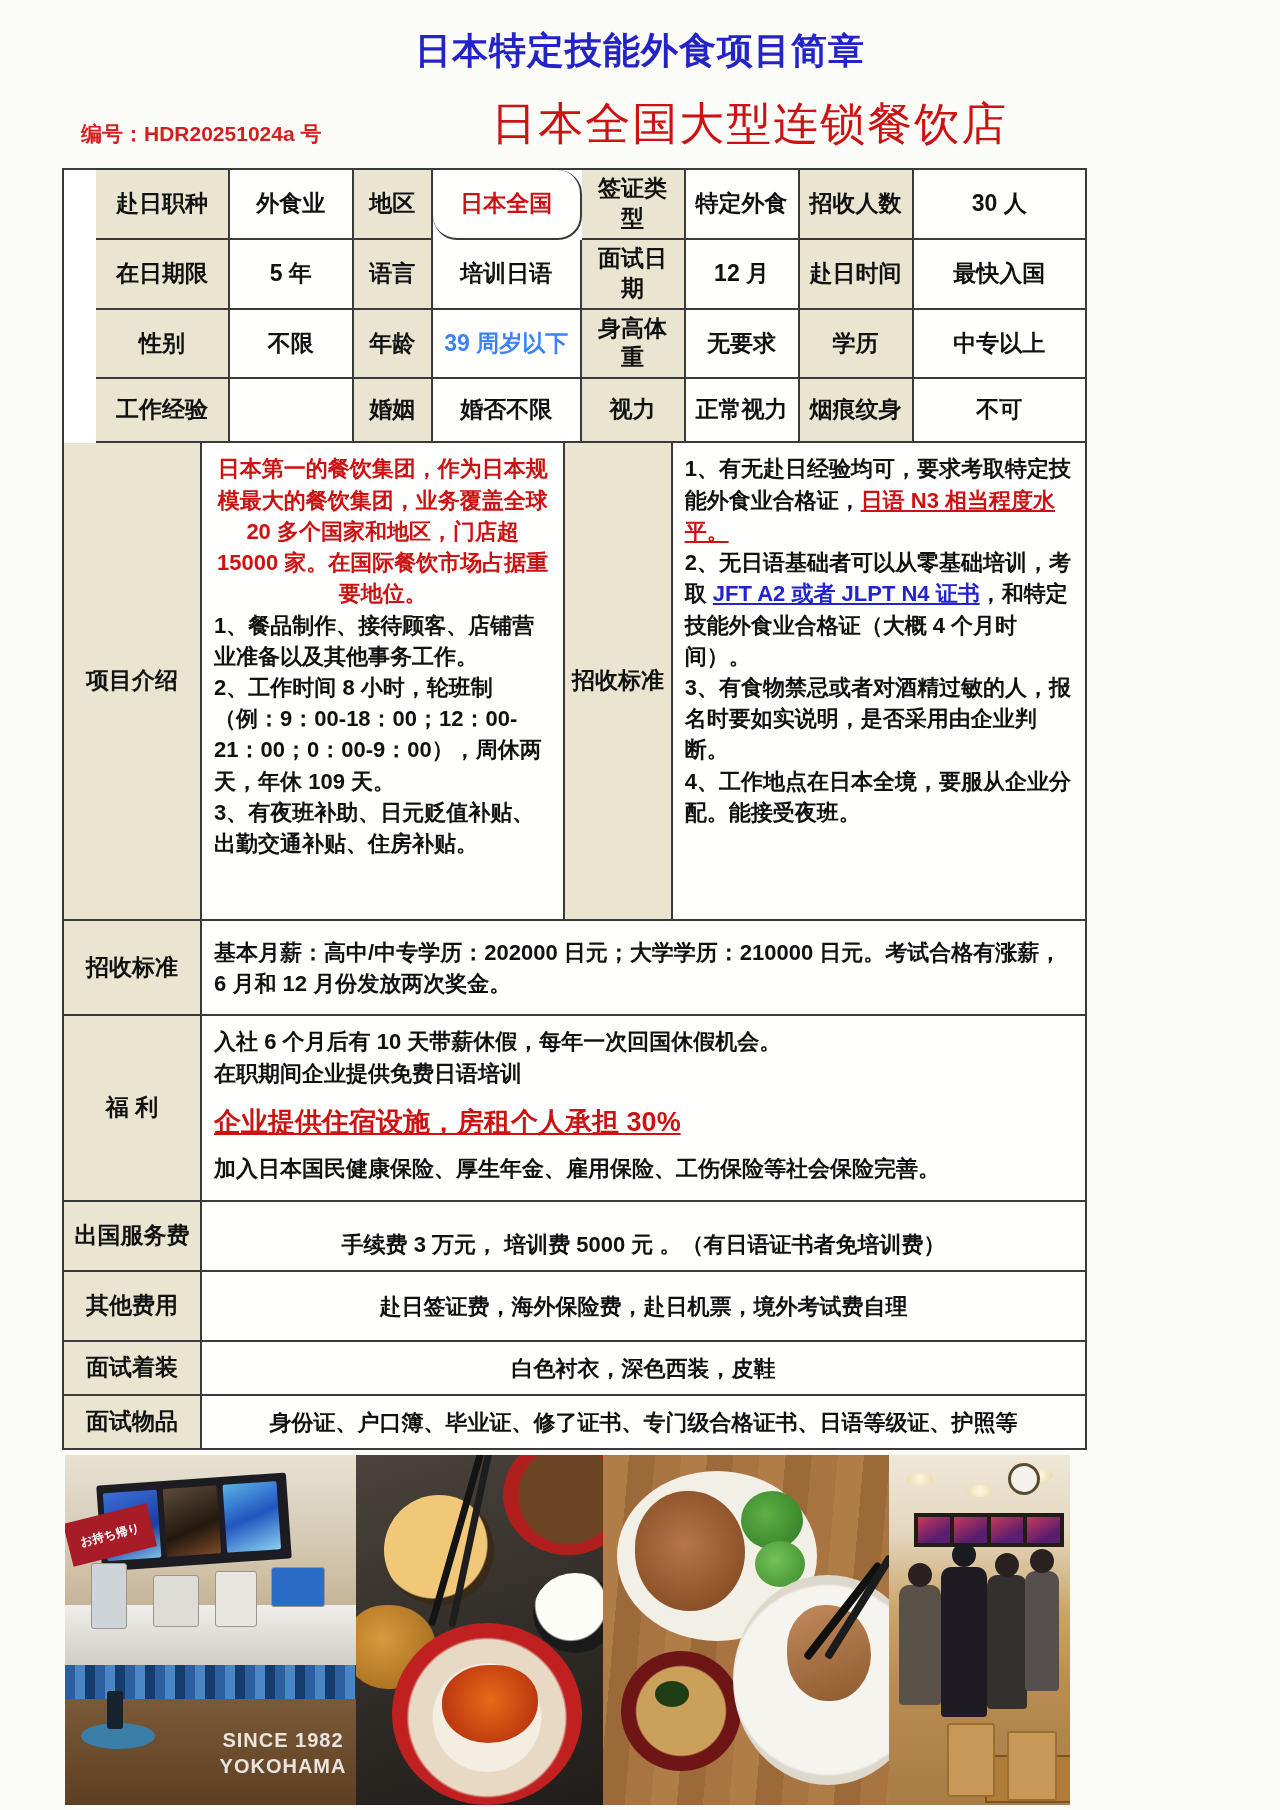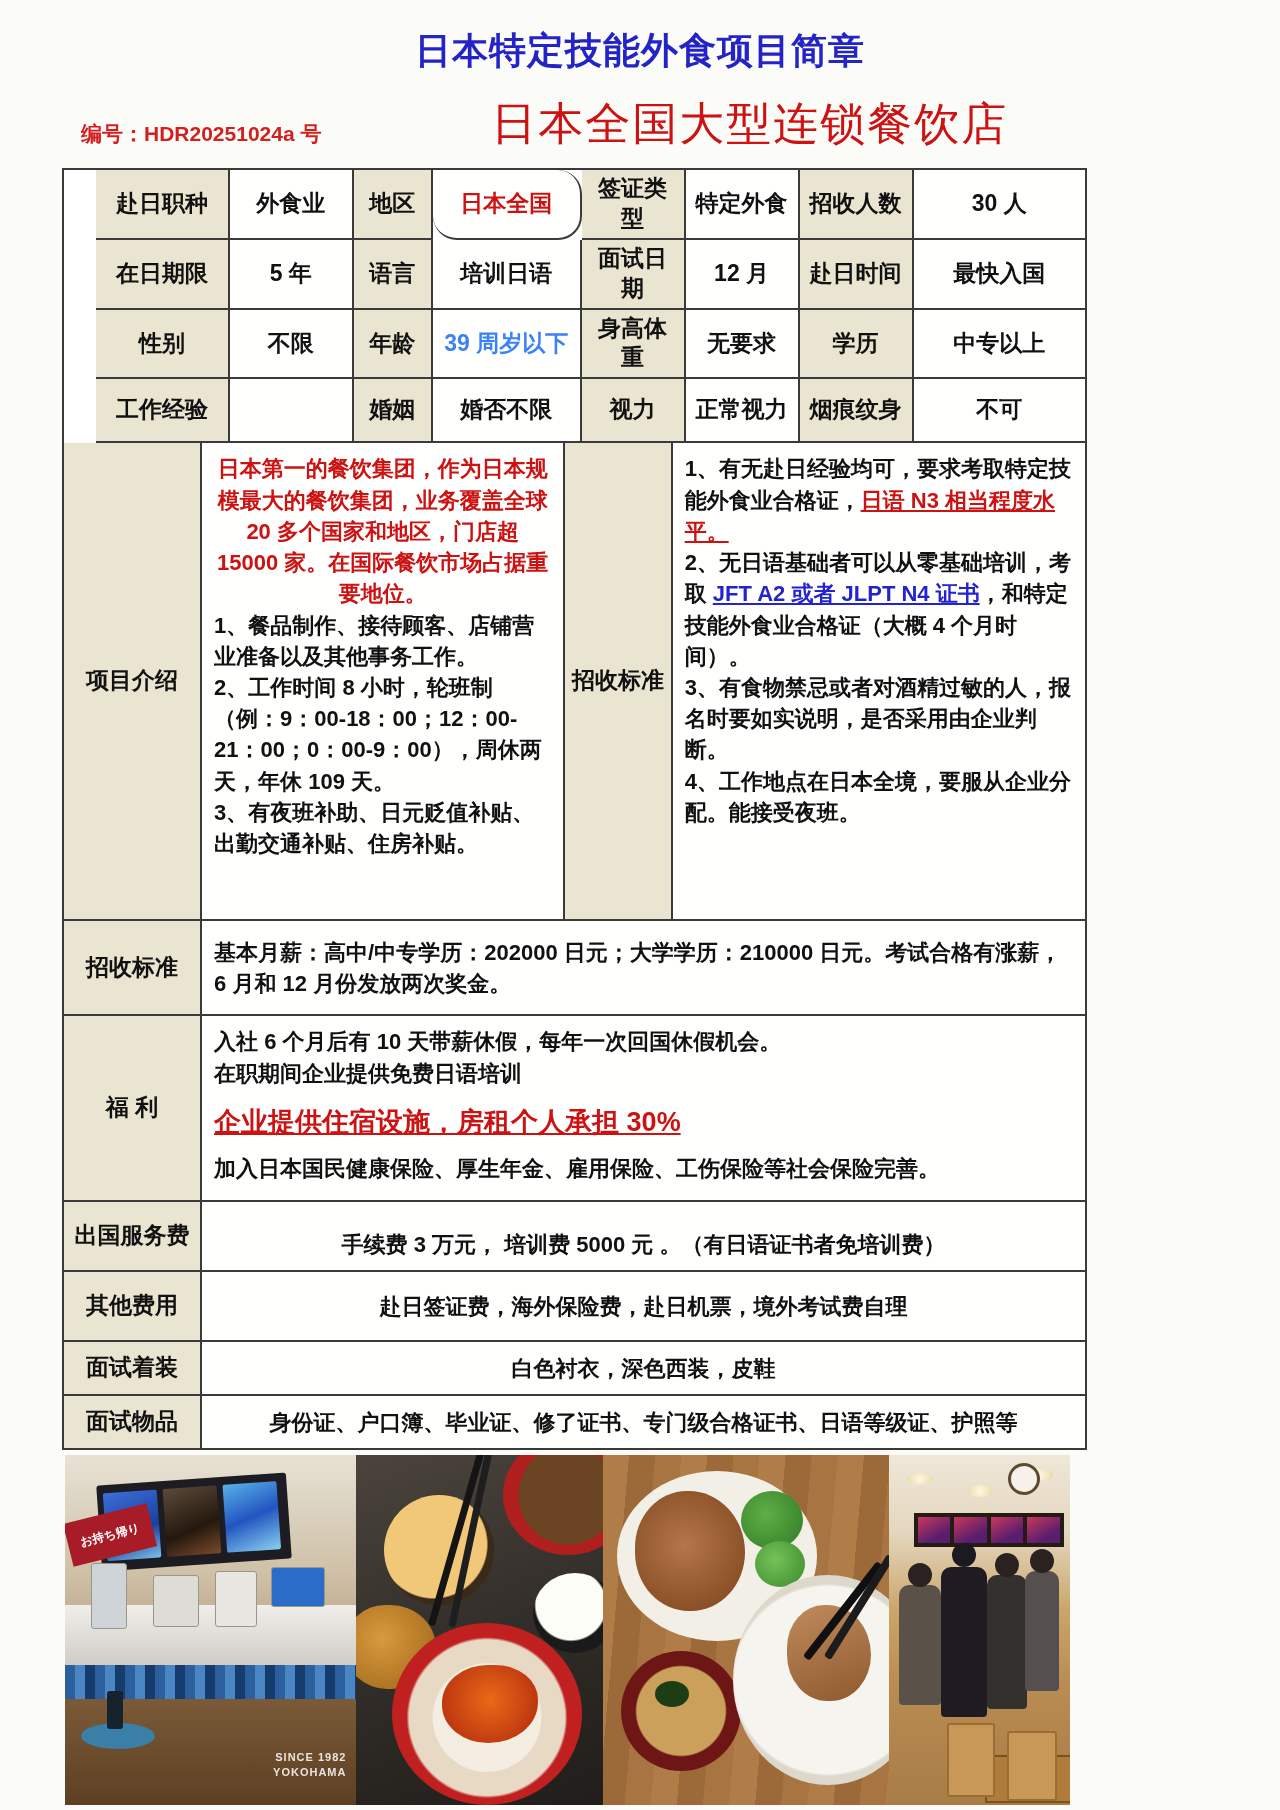--- a/index.html
+++ b/index.html
@@ -103,21 +103,21 @@
   .p1-counter{position:absolute;left:0;top:150px;width:100%;height:60px;background:linear-gradient(180deg,#efeeea,#cfcdc6);}
   .p1-machine{position:absolute;background:#dedcd6;border:1px solid #9a968c;border-radius:3px;}
   .p1-m1{left:26px;top:108px;width:34px;height:64px;background:#cfd4d8;}
   .p1-m2{left:88px;top:120px;width:44px;height:50px;}
   .p1-m3{left:150px;top:116px;width:40px;height:54px;background:#e8e6e0;}
   .p1-m4{left:206px;top:112px;width:52px;height:38px;background:#2b6cc8;}
   .p1-tiles{position:absolute;left:0;top:210px;width:100%;height:34px;background:repeating-linear-gradient(90deg,#2b5f9e 0 10px,#4a86c4 10px 20px,#163c6e 20px 30px);}
   .p1-wood{position:absolute;left:0;top:244px;width:100%;height:106px;background:linear-gradient(180deg,#7a5a38,#5d3f22);}
   .p1-stool{position:absolute;left:16px;top:268px;width:74px;height:26px;background:#3a7fa8;border-radius:50%;}
   .p1-bottle{position:absolute;left:42px;top:236px;width:16px;height:38px;background:#16222e;border-radius:3px;}
-  .p1-mark{position:absolute;right:10px;bottom:26px;color:rgba(255,255,255,.85);font-size:11px;font-weight:bold;text-align:right;line-height:1.3;letter-spacing:1px;}
+  .p1-mark{position:absolute;right:10px;bottom:26px;color:rgba(255,255,255,.85);font-size:20px;font-weight:bold;text-align:center;line-height:1.3;letter-spacing:1px;}
   
   .photo2{background:linear-gradient(160deg,#4a443c,#2e2a26 60%,#201d1a);}
   .p2-miso{position:absolute;left:28px;top:40px;width:110px;height:110px;border-radius:50%;background:radial-gradient(circle at 45% 45%,#f0c878 0 62%,#3a2a1a 64% 100%);}
   .p2-bowlTR{position:absolute;right:-30px;top:-20px;width:130px;height:120px;border-radius:50%;background:radial-gradient(circle at 50% 50%,#6b4423 0 55%,#b01e1e 57% 78%,#7a1212 80% 100%);}
   .p2-egg{position:absolute;right:-14px;top:118px;width:84px;height:80px;border-radius:50%;background:radial-gradient(circle at 45% 40%,#fdfdf8 0 52%,#1a1a1a 55% 100%);}
   .p2-karaage{position:absolute;left:-10px;top:150px;width:90px;height:84px;border-radius:46% 54% 52% 48%;background:radial-gradient(circle at 40% 40%,#d89a3c,#9c6318);}
   .p2-bigbowl{position:absolute;left:36px;top:168px;width:190px;height:182px;border-radius:50%;background:radial-gradient(circle at 50% 52%,#f3ede2 0 40%,#e8d9c4 41% 58%,#c02020 60% 86%,#8e1414 88% 100%);}
   .p2-chili{position:absolute;left:86px;top:210px;width:96px;height:78px;border-radius:50% 46% 54% 50%;background:radial-gradient(circle at 50% 45%,#e86a18,#c03a10 70%);}
   .p2-chop{position:absolute;left:98px;top:-16px;width:7px;height:190px;background:#141414;transform:rotate(16deg);border-radius:3px;}
   .p2-chop2{position:absolute;left:112px;top:-16px;width:7px;height:190px;background:#1e1e1e;transform:rotate(12deg);border-radius:3px;}

